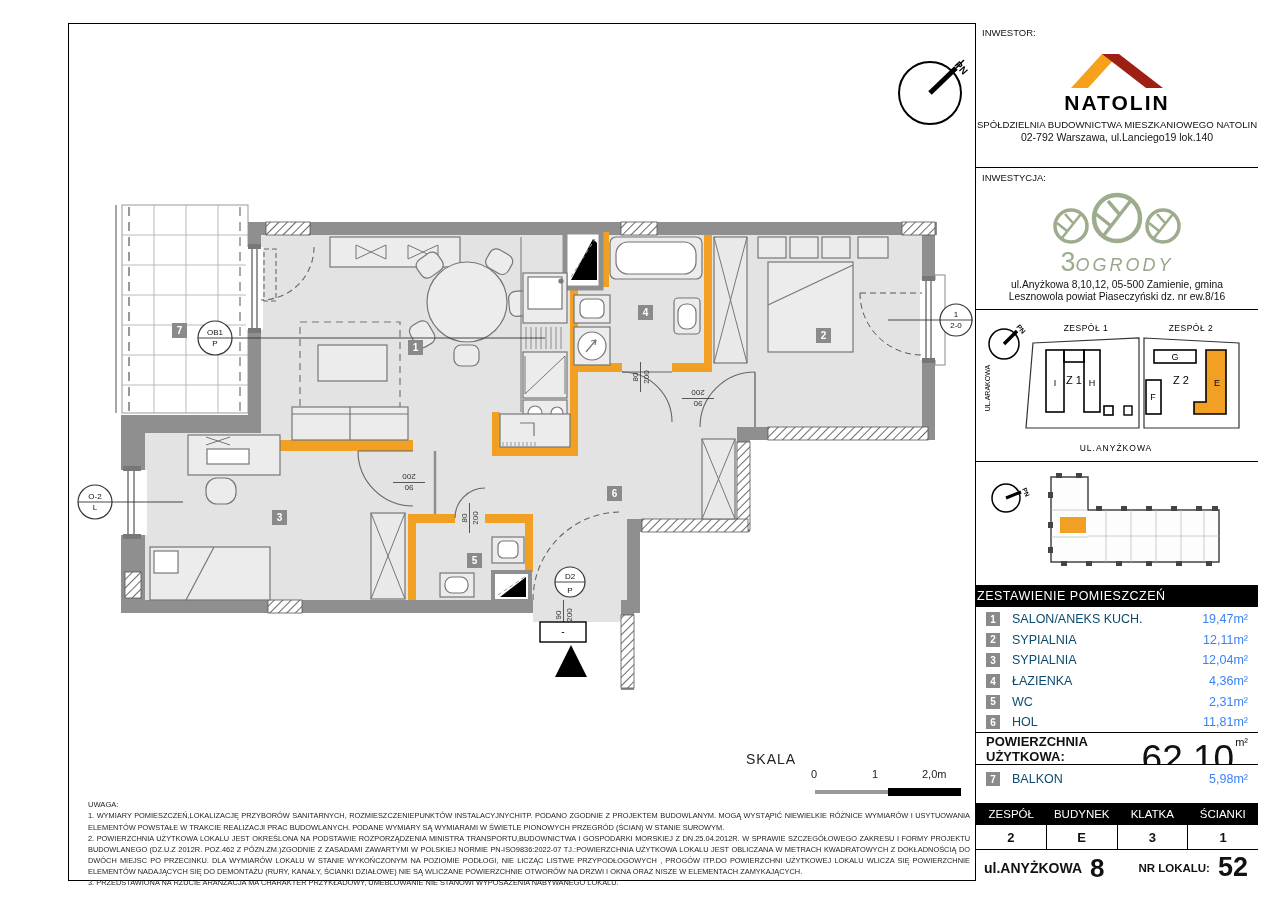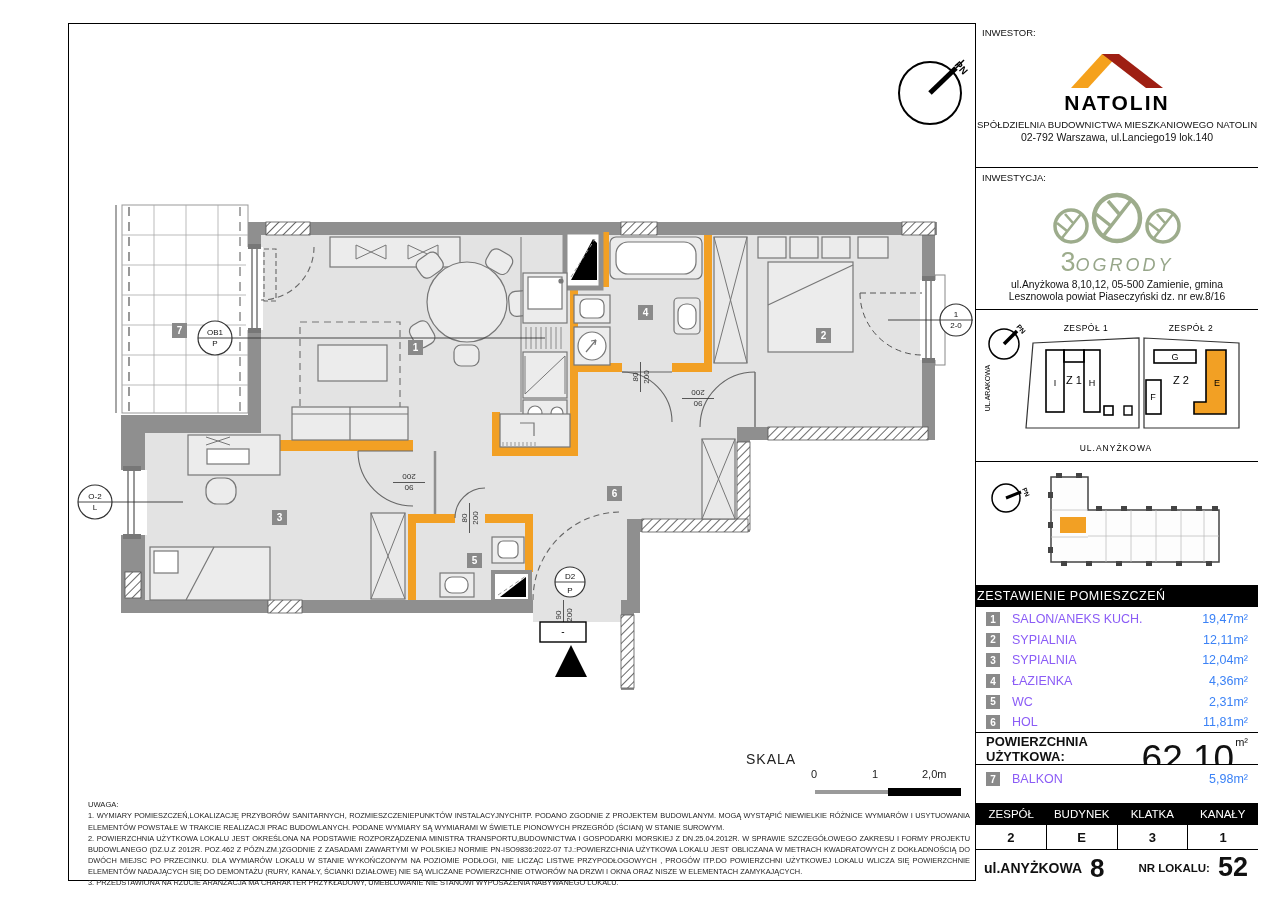--- a/index.html
+++ b/index.html
@@ -27,21 +27,21 @@
   .inv-line2{font-size:10.5px;margin-top:1px;color:#111;}
   .ogrody-line{display:flex;align-items:baseline;margin-top:0px;}
   .ogrody-3{font-size:27px;color:#9DAC8C;}
   .ogrody-t{font-size:18px;color:#97A68A;letter-spacing:3px;font-style:italic;}
   .invm-line{font-size:10.3px;color:#111;margin-top:1px;}
   .black-bar{background:#000;color:#fff;display:flex;align-items:center;}
   .black-bar .bb-t{font-size:12.5px;letter-spacing:.5px;padding-left:1px;}
   .room-row{display:flex;align-items:center;height:20.6px;padding:0 10px;}
   .badge{width:14px;height:14px;background:#8A8A8A;color:#fff;font-size:10px;font-weight:bold;
          display:flex;align-items:center;justify-content:center;flex:0 0 14px;}
-  .room-name{font-size:12.5px;margin-left:12px;color:#8b5cf6;}
+  .room-name{font-size:12.5px;margin-left:12px;color:#0c4a6e;}
   .room-area{font-size:12.5px;margin-left:auto;color:#3b82f6;}
   .pow-row{display:flex;align-items:center;height:100%;padding:0 10px;}
   .pow-lbl{font-size:13px;font-weight:bold;}
   .pow-val{font-size:37px;font-weight:normal;margin-left:auto;line-height:1;margin-top:20px;}
   .pow-unit{font-size:11px;margin-left:1px;align-self:flex-start;padding-top:3px;}
   .zes-head{display:flex;height:100%;}
   .zes-head div{flex:1;color:#fff;font-size:11.5px;display:flex;align-items:center;justify-content:center;}
   .zes-vals{display:flex;height:100%;}
   .zes-vals div{flex:1;font-size:13px;font-weight:bold;display:flex;align-items:center;justify-content:center;border-right:1.5px solid #000;}
   .zes-vals div:last-child{border-right:none;}
@@ -579,21 +579,21 @@
         <div class="room-name">BALKON</div>
         <div class="room-area">5,98m²</div>
       </div>
     </div>
 
     <div class="blk black-bar" style="height:22px;border-bottom:none;">
       <div class="zes-head" style="width:100%;">
         <div>ZESPÓŁ</div>
         <div>BUDYNEK</div>
         <div>KLATKA</div>
-        <div>KANAŁY</div>
+        <div>ŚCIANKI</div>
       </div>
     </div>
     <div class="blk" style="height:25px;">
       <div class="zes-vals">
         <div>2</div>
         <div>E</div>
         <div>3</div>
         <div>1</div>
       </div>
     </div>

